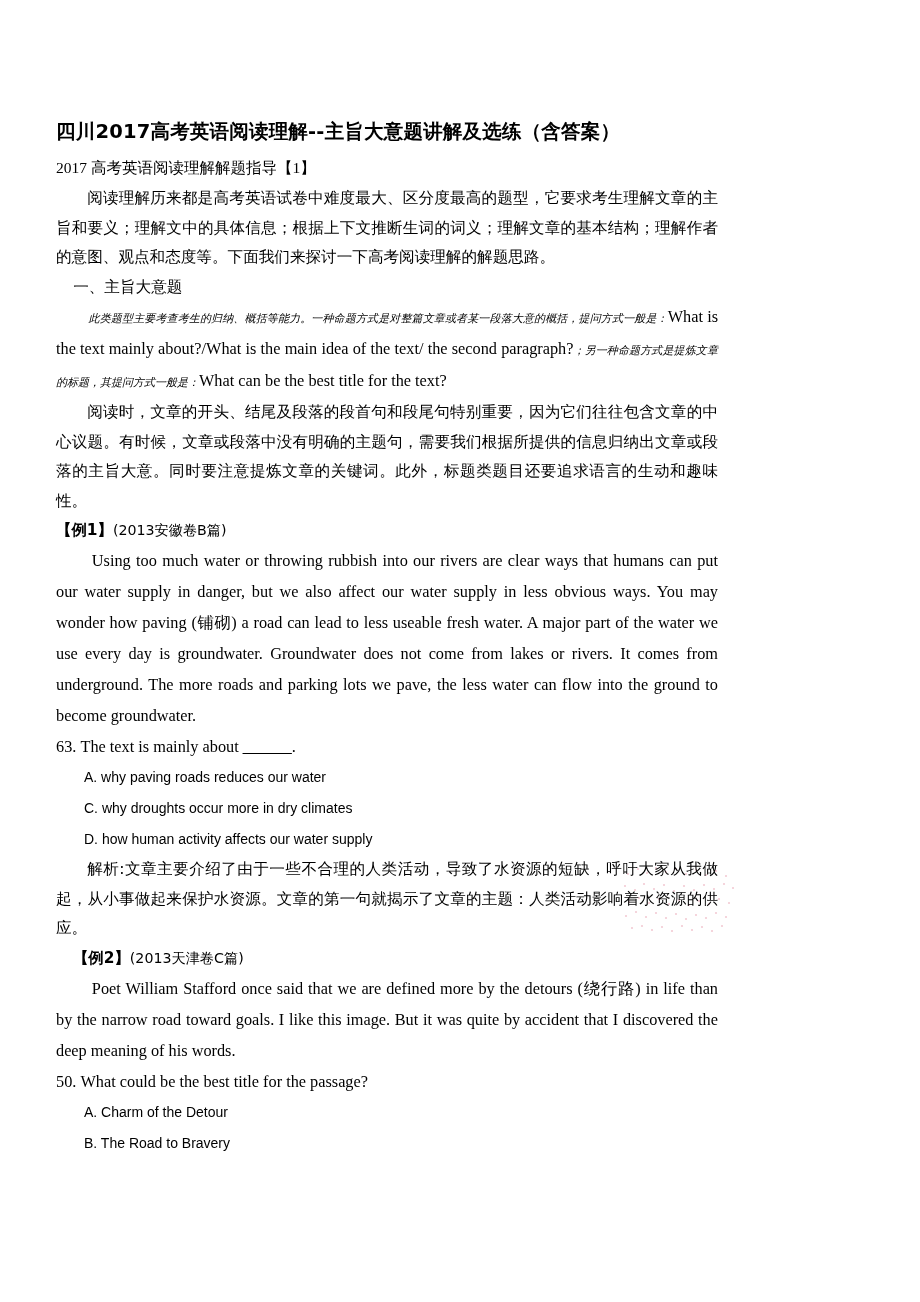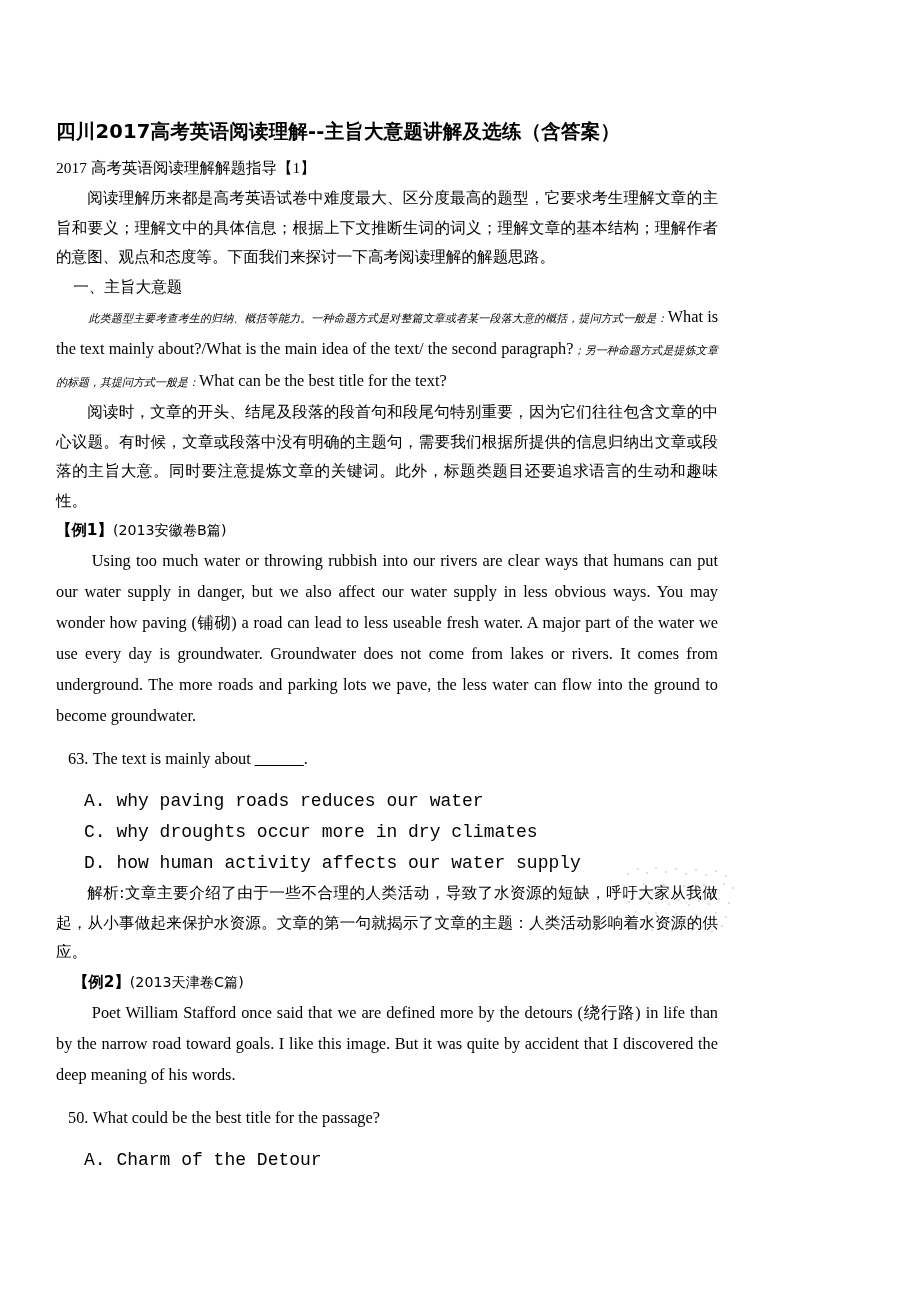--- a/index.html
+++ b/index.html
@@ -111,29 +111,29 @@
   .example-label .src {
     font-size: 14.2px;
     font-weight: normal;
   }
 
   
   .question {
     font-family: "Liberation Serif", "DejaVu Serif", serif;
     font-size: 16.3px;
     line-height: 31px;
-    margin: 12px;
+    margin: 0;
   }
   .blank {
     letter-spacing: 0;
     text-decoration: underline;
   }
   .option {
-    font-family: Liberation Mono, monospace;
-    font-size: 18px;
+    font-family: Liberation Sans, sans-serif;
+    font-size: 14px;
     line-height: 31px;
     margin: 0;
     padding-left: 28px;
   }
 
   
   .analysis {
     font-family: "DejaVu Sans", "Liberation Sans", sans-serif;
     font-size: 15.6px;
     line-height: 29.5px;
@@ -186,20 +186,21 @@
 
     <p class="analysis"><span>解析:</span><span>文章主要介绍了由于一些不合理的人类活动，导致了水资源的短缺，呼吁大家从我做起，从小事做起来保护水资源。文章的第一句就揭示了文章的主题：人类活动影响着水资源的供应。</span></p>
 
     <p class="example-label ind"><span class="tag">【例2】</span><span class="src">(2013天津卷C篇)</span></p>
 
     <p class="para en indent">Poet William Stafford once said that we are defined more by the detours (绕行路) in life than by the narrow road toward goals. I like this image. But it was quite by accident that I discovered the deep meaning of his words.</p>
 
     <p class="question"><span>50.</span>&nbsp;<span>What could be the best title for the passage?</span></p>
 
     <p class="option">A. Charm of the Detour</p>
+    <p class="option">B. The Road to Bravery</p>
 
     <svg class="watermark" viewBox="0 0 120 74" aria-hidden="true">
       <g fill="#e8a0b0">
         <circle cx="8" cy="14" r="1.1"></circle>
           <circle cx="18" cy="9" r="1.1"></circle>
           <circle cx="27" cy="13" r="1.1"></circle>
         <circle cx="36" cy="8" r="1.1"></circle>
           <circle cx="46" cy="12" r="1.1"></circle>
           <circle cx="56" cy="9" r="1.1"></circle>
         <circle cx="66" cy="14" r="1.1"></circle>

